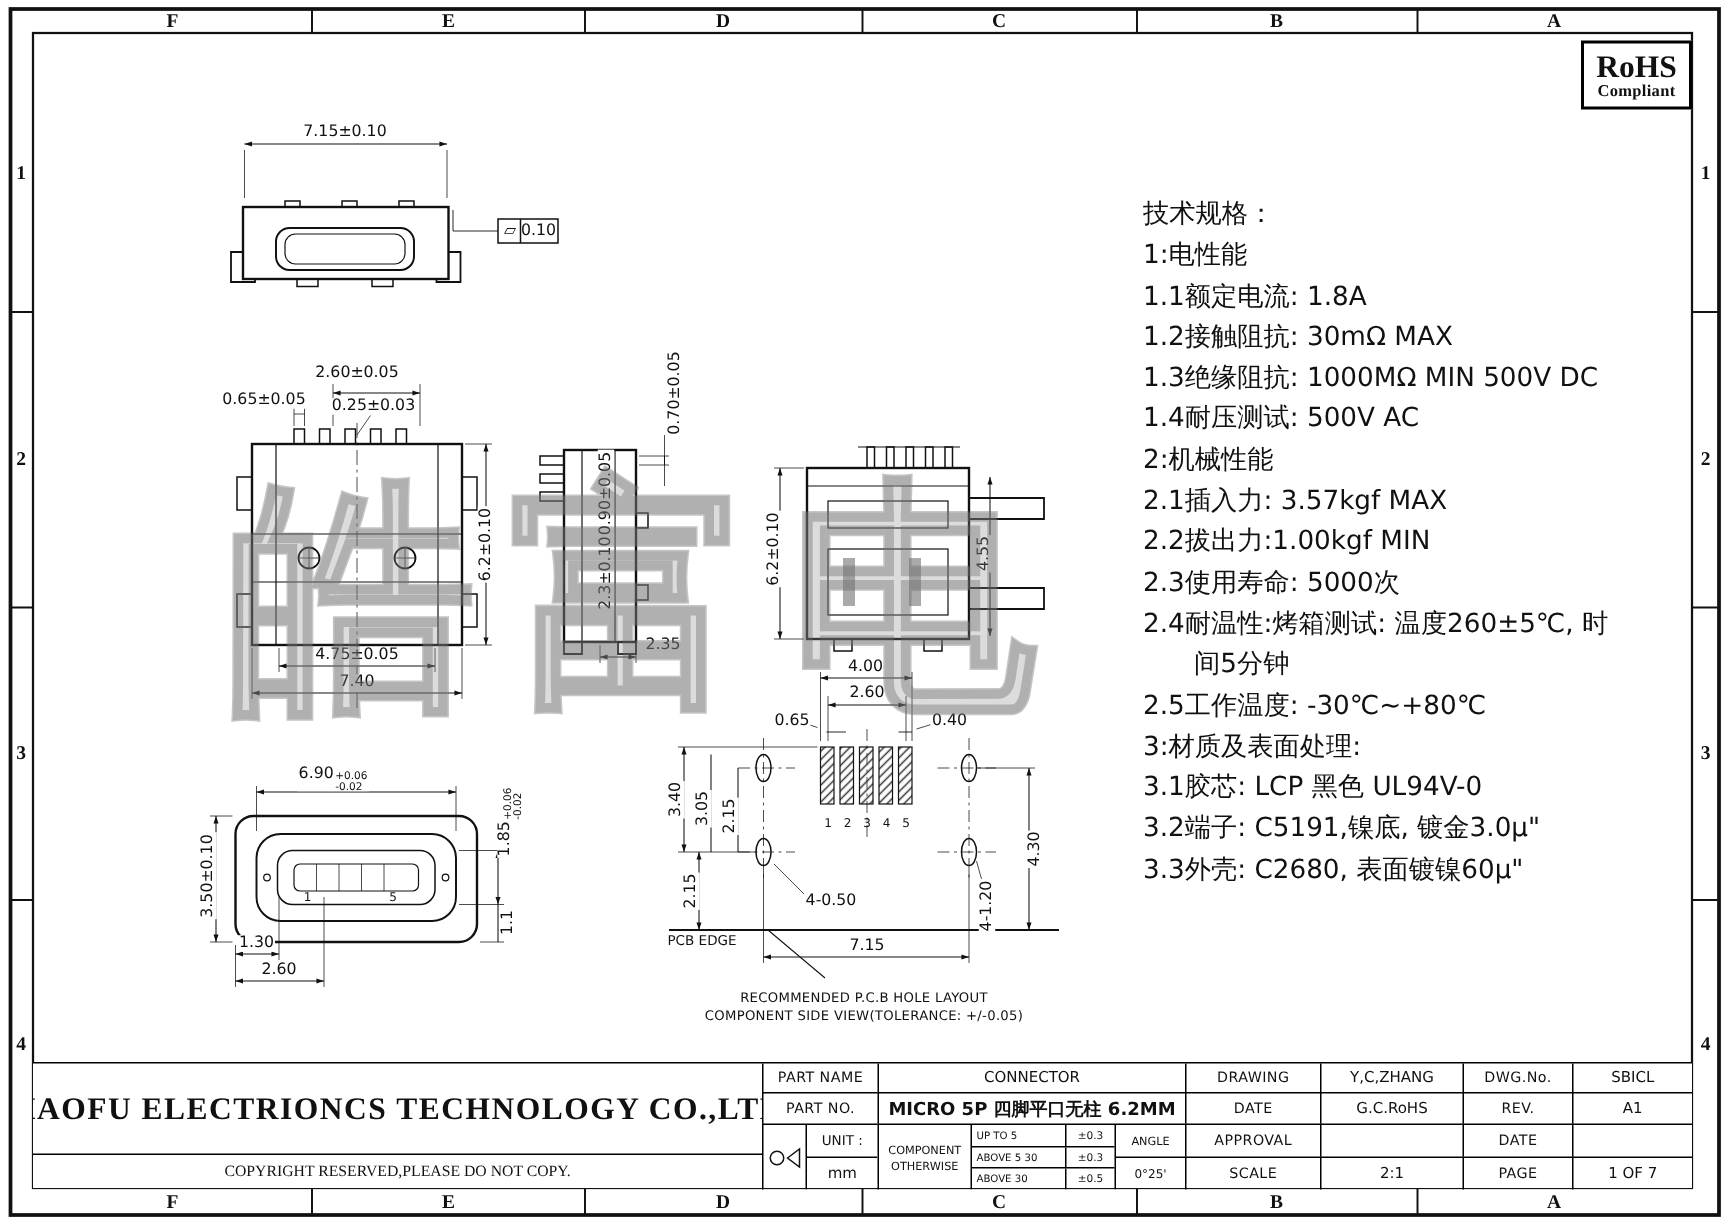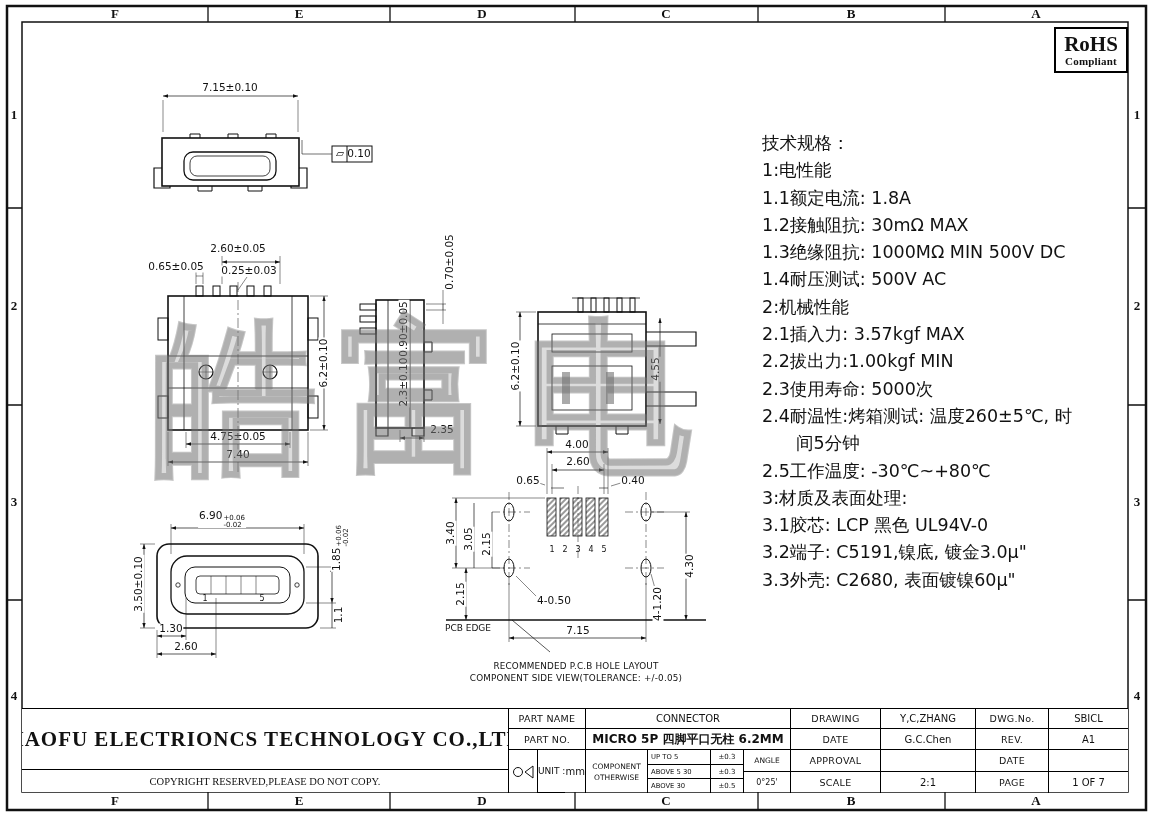--- a/index.html
+++ b/index.html
@@ -24,21 +24,21 @@
   #titleblock{position:absolute;left:22px;top:708px;width:1106px;height:84px;border-top:1.5px solid #000;z-index:4;background:#fff}
   .cell{position:absolute;border-left:1px solid #000;border-top:1px solid #000;display:flex;align-items:center;justify-content:center;overflow:hidden;font-size:10px;white-space:nowrap}
   .nt{border-top:none}
   .nl{border-left:none}
   .company{font:600 21px "Liberation Serif",serif;letter-spacing:1px}
   .copyright{font-size:10.5px;font-family:"Liberation Serif",serif}
   .lab{font-size:9.5px;letter-spacing:.3px}
   .valb{font-weight:bold;font-size:12px}
   .unit-cell{padding:0;justify-content:flex-start}
   .unit-icon{border-right:1px solid #000;height:100%;display:flex;align-items:center;padding:0 2px;flex:0 0 28px;justify-content:center}
-  .unit-txt{flex:1;display:flex;flex-direction:row;height:100%}
+  .unit-txt{flex:1;display:flex;flex-direction:column;height:100%}
   .unit-label{flex:1;border-bottom:1px solid #000;display:flex;align-items:center;justify-content:center;font-size:9px}
   .unit-value{flex:1;display:flex;align-items:center;justify-content:center;font-size:10px}
   .tol-cell{padding:0}
   .tolgrid{display:flex;width:100%;height:100%}
   .tolhead{flex:0 0 62px;border-right:1px solid #000;display:flex;flex-direction:column;align-items:center;justify-content:center;gap:2px;font-size:7.5px}
   .tolranges{flex:0 0 95px;display:flex;flex-direction:column}
   .tr{flex:1;display:flex;border-bottom:1px solid #000}
   .tr:last-child{border-bottom:none}
   .tr .rg{flex:0 0 62px;display:flex;align-items:center;padding-left:3px;font-size:6.8px}
   .tr .tv{flex:1;border-left:1px solid #000;display:flex;align-items:center;justify-content:center;font-size:7px}
@@ -316,21 +316,21 @@
     <div class="cell nt lab" style="left:486px;top:0;width:77px;height:19px">PART NAME</div>
     <div class="cell nt" style="left:563px;top:0;width:205px;height:19px">CONNECTOR</div>
     <div class="cell nt lab" style="left:768px;top:0;width:90px;height:19px">DRAWING</div>
     <div class="cell nt" style="left:858px;top:0;width:95px;height:19px">Y,C,ZHANG</div>
     <div class="cell nt lab" style="left:953px;top:0;width:73px;height:19px">DWG.No.</div>
     <div class="cell nt" style="left:1026px;top:0;width:80px;height:19px">SBICL</div>
 
     <div class="cell lab" style="left:486px;top:19px;width:77px;height:21px">PART NO.</div>
     <div class="cell valb" style="left:563px;top:19px;width:205px;height:21px">MICRO 5P 四脚平口无柱 6.2MM</div>
     <div class="cell lab" style="left:768px;top:19px;width:90px;height:21px">DATE</div>
-    <div class="cell" style="left:858px;top:19px;width:95px;height:21px">G.C.Chen</div>
+    <div class="cell" style="left:858px;top:19px;width:95px;height:21px">G.C.RoHS</div>
     <div class="cell lab" style="left:953px;top:19px;width:73px;height:21px">REV.</div>
     <div class="cell" style="left:1026px;top:19px;width:80px;height:21px">A1</div>
 
     <div class="cell unit-cell" style="left:486px;top:40px;width:77px;height:44px">
       <div class="unit-icon">
         <svg style="position:static" width="24" height="34" viewBox="0 0 24 34">
             <circle cx="7" cy="17" r="4.5" fill="none" stroke="#111" stroke-width="1"></circle>
             <path d="M14 17 L22 11 V23 Z" fill="none" stroke="#111" stroke-width="1"></path>
           </svg>
       </div>

